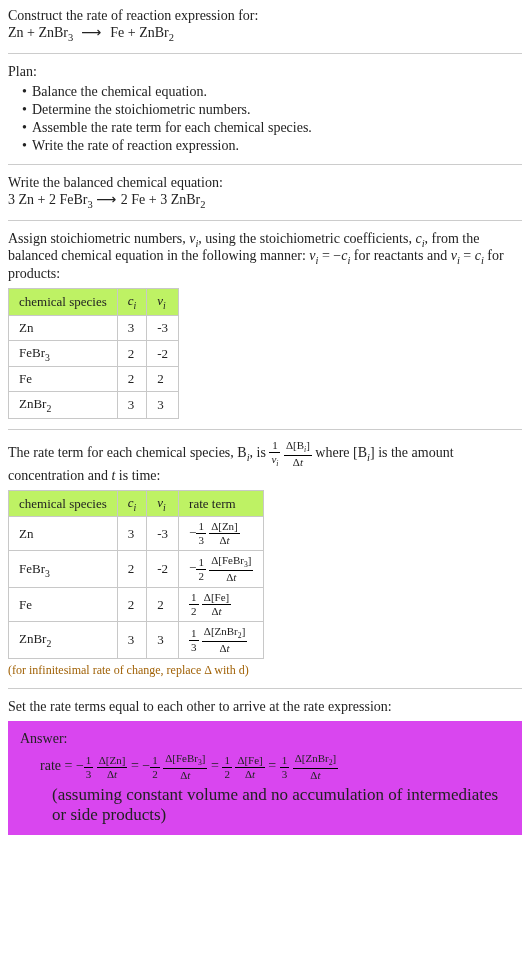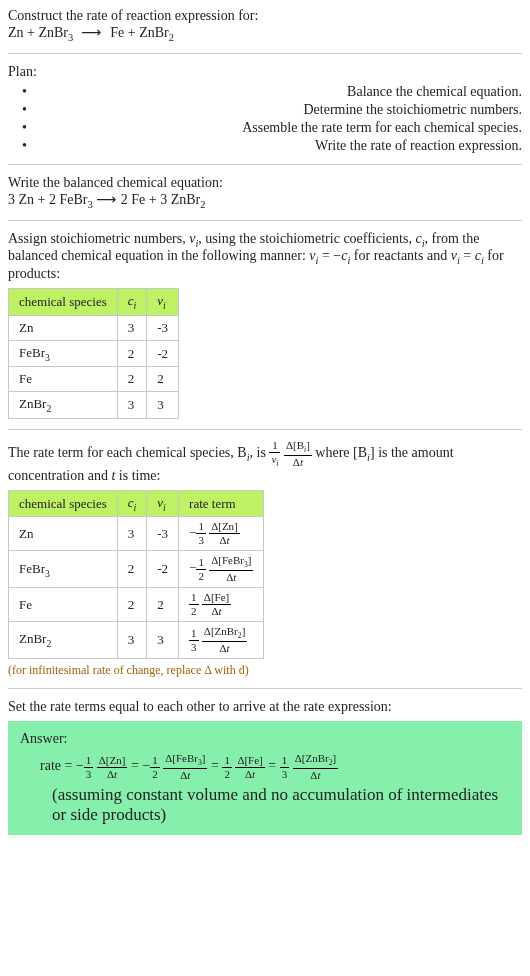--- a/index.html
+++ b/index.html
@@ -14,21 +14,21 @@
   }
   hr {
     border: none;
     border-top: 1px solid #ccc;
     margin: 10px 0;
   }
   .section { margin-bottom: 6px; }
   .eq { font-family: Georgia, 'Times New Roman', serif; }
   sub, .sub { font-size: 0.75em; vertical-align: sub; }
   .arrow { letter-spacing: 1px; }
-  ul.plan { margin: 4px 0 4px 0; padding-left: 14px; text-align: right; }
+  ul.plan { margin: 4px 0 4px 0; padding-left: 14px; }
   ul.plan li { list-style: none; position: relative; padding-left: 10px; margin-bottom:2px;}
   ul.plan li::before { content: "•"; position: absolute; left: 0; }
   table.stoich {
     border-collapse: collapse;
     margin-top: 6px;
     margin-bottom: 4px;
   }
   table.stoich th, table.stoich td {
     border: 1px solid #c8c8c8;
     padding: 4px 10px;
@@ -42,21 +42,21 @@
     vertical-align: middle;
     text-align: center;
     font-size: 11px;
     line-height: 1;
   }
   .frac .num { display:block; border-bottom:1px solid #000; padding:0 2px 1px; }
   .frac .den { display:block; padding:1px 2px 0; }
   .rateterm { white-space: nowrap; }
   .footnote { font-size: 12px; color: #a16207; margin-top:4px; }
   .answerbox {
-    background: #86efac;
+    background: #d946ef;
     padding: 10px 12px;
     margin-top: 6px;
     font-size: 13px;
   }
   .answerbox .label { font-size: 14px; margin-bottom:6px; display:block;}
   .answer-eq { margin-left: 20px; font-size: 14px; white-space: nowrap;}
   .assume { font-size: 17px; margin-left: 32px; margin-top:4px;}
   .ital { font-style: italic; }
   .subi { font-style: italic; font-size:0.75em; vertical-align: sub;}
 </style>

